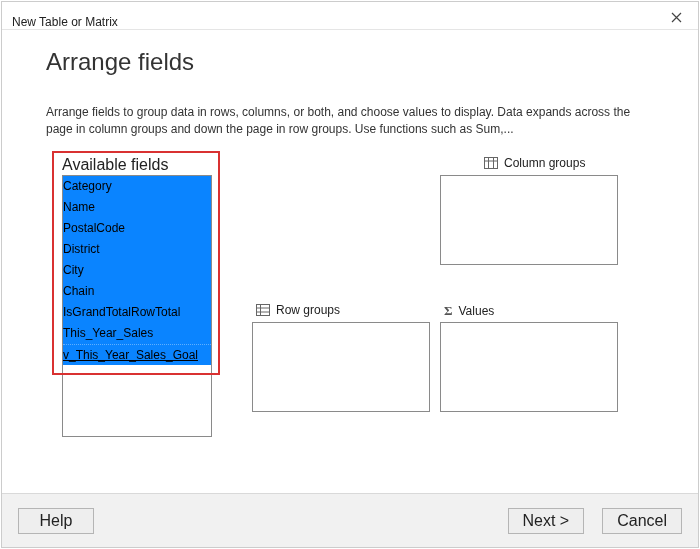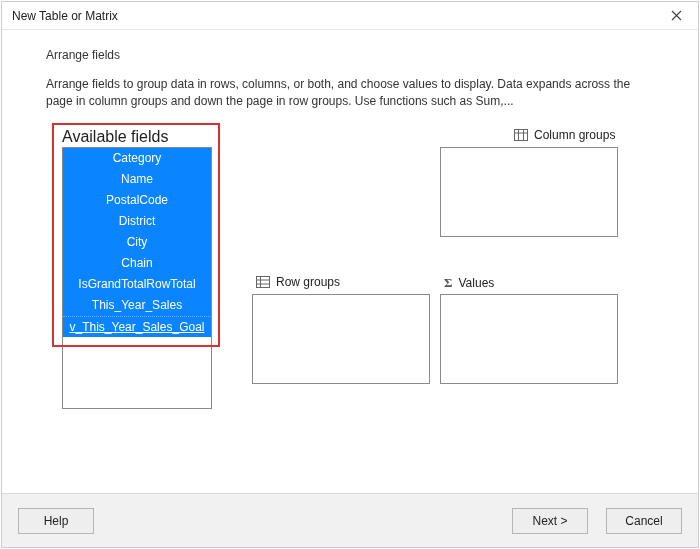--- a/index.html
+++ b/index.html
@@ -18,21 +18,21 @@
     width: 698px;
     height: 547px;
     margin: 1px;
     position: relative;
     background: #fff;
     display: flex;
     flex-direction: column;
   }
   .titlebar {
     display: flex;
-    align-items: center;
+    align-items: flex-end;
     height: 28px;
     padding: 0 6px 0 10px;
     border-bottom: 1px solid #e5e5e5;
     font-size: 12px;
   }
   .titlebar .title { flex: 1; }
   .close {
     width: 32px;
     height: 24px;
     display: flex;
@@ -40,23 +40,23 @@
     justify-content: center;
     color: #555;
     font-size: 14px;
   }
   .content {
     flex: 1;
     padding: 18px 40px 8px 44px;
     position: relative;
   }
   .heading {
-    font-size: 12px;
+    font-size: 24px;
     color: #333;
-    margin-bottom: 14px;
+    margin-bottom: 28px;
     font-weight: 400;
   }
   .desc {
     font-size: 12px;
     color: #333;
     line-height: 1.38;
     margin-bottom: 14px;
     max-width: 590px;
   }
   .layout {
@@ -84,68 +84,67 @@
     left: 16px;
     top: 24px;
     width: 150px;
     height: 262px;
     border: 1px solid #8a8a8a;
     background: #fff;
     overflow: hidden;
   }
   .avail-list .item {
     background: #0a84ff;
-    color: #ffffff;
+    color: #000000;
     font-size: 12px;
     height: 21px;
     line-height: 21px;
     padding-left: 0;
     white-space: nowrap;
     overflow: hidden;
-    text-align: center;
   }
   .avail-list .item.last {
     background: #0a84ff;
     border-top: 1px dotted rgba(255,255,255,0.35);
     text-decoration: underline;
   }
   .zone-label {
     position: absolute;
     font-size: 12px;
     display: flex;
     align-items: center;
     gap: 6px;
   }
   .zone-box {
     position: absolute;
     border: 1px solid #8a8a8a;
     background: #fff;
   }
-  .col-label { left: 420px; top: 5px; padding-left: 48px; }
+  .col-label { left: 390px; top: 5px; padding-left: 48px; }
   .col-box   { left: 394px; top: 24px; width: 178px; height: 90px; }
   .row-label { left: 210px; top: 152px; justify-content: space-between; }
   .row-box   { left: 206px; top: 171px; width: 178px; height: 90px; }
   .val-label { left: 398px; top: 152px; }
   .val-box   { left: 394px; top: 171px; width: 178px; height: 90px; }
 
   .footer {
     height: 54px;
     background: #f1f1f1;
     border-top: 1px solid #d9d9d9;
     display: flex;
     align-items: center;
     padding: 0 16px;
   }
   .btn {
     min-width: 76px;
     height: 26px;
     border: 1px solid #b5b5b5;
     background: #eee;
     font-family: inherit;
-    font-size: 12px;
+    font-size: 16px;
     color: #222;
     padding: 0 14px;
   }
   .spacer { flex: 1; }
   .footer .btn + .btn { margin-left: 18px; }
 
   
   svg { display: block; }
 </style>
 </head>

